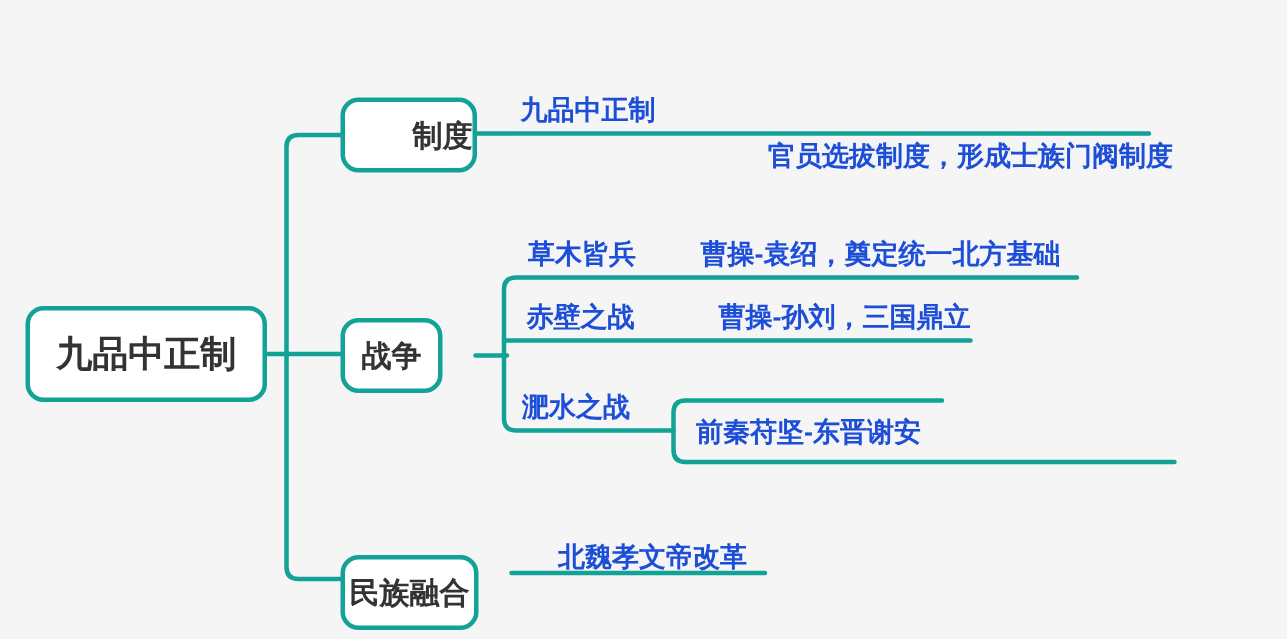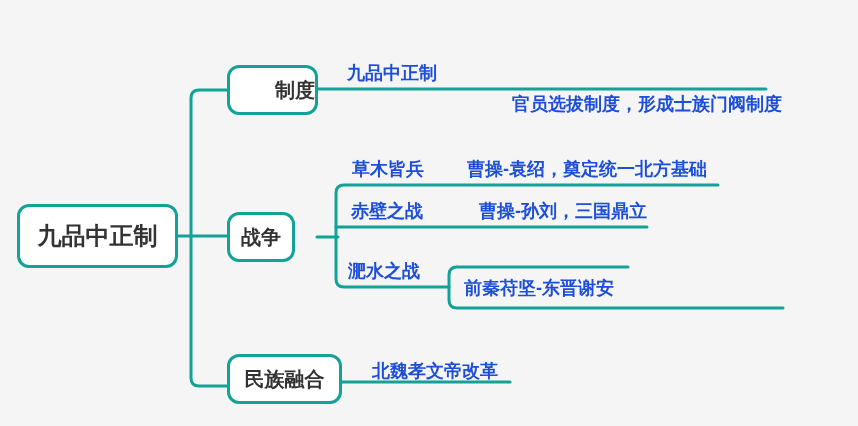--- a/index.html
+++ b/index.html
@@ -35,21 +35,21 @@
     display: flex;
     align-items: center;
     justify-content: center;
     color: #333333;
     font-weight: bold;
     white-space: nowrap;
   }
   .node-root   { left: 17px;  top: 204px; width: 161px; height: 64px; font-size: 24px; }
   .node-zhidu  { left: 227px; top: 65px;  width: 91px;  height: 50px; font-size: 20px; justify-content: flex-end; }
   .node-war    { left: 227px; top: 212px; width: 68px;  height: 50px; font-size: 20px; }
-  .node-minzu  { left: 227px; top: 354px; width: 115px; height: 50px; font-size: 20px; }
+  .node-minzu  { left: 227px; top: 370px; width: 92px; height: 50px; font-size: 20px; }
   .lbl {
     position: absolute;
     color: #1d4ed8;
     font-weight: bold;
     font-size: 18px;
     line-height: 24px;
     white-space: nowrap;
   }
   .lbl-jiupin   { left: 347px; top: 61px; }
   .lbl-guanyuan { left: 512px; top: 61px; margin-top: 31px; }

